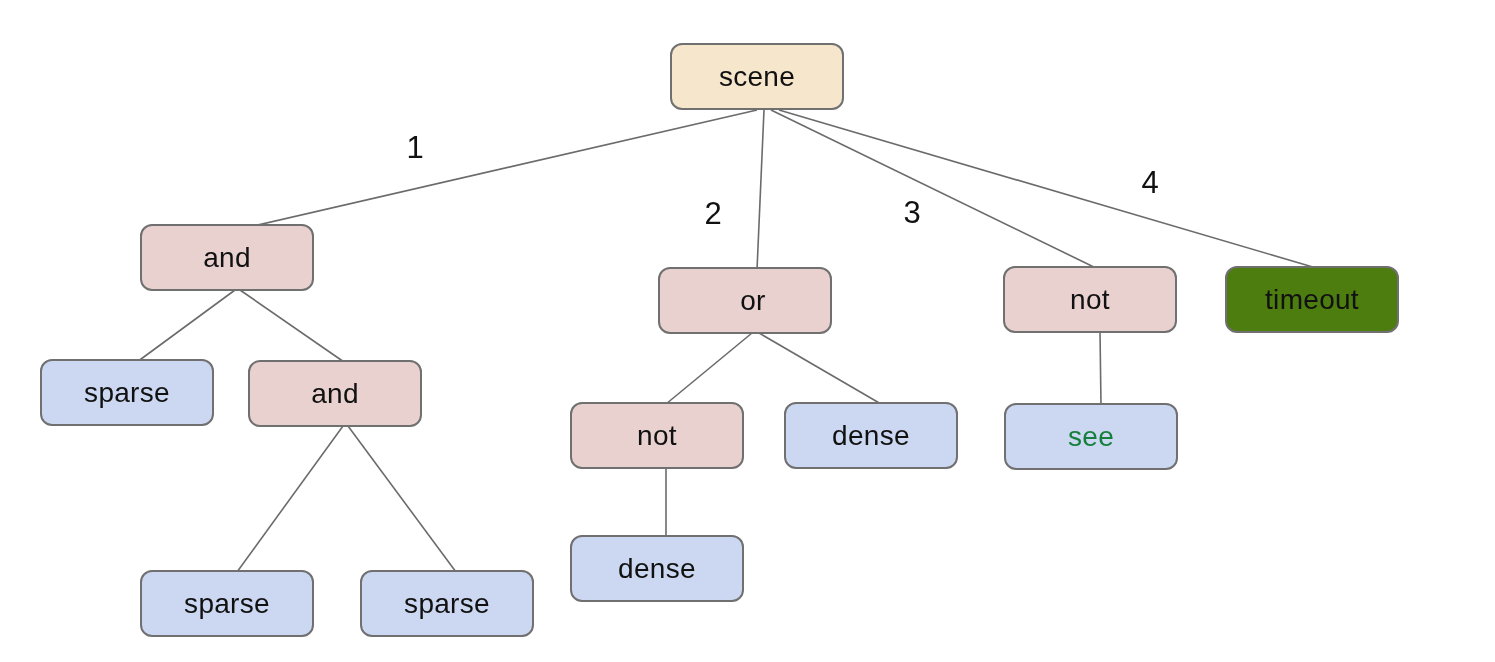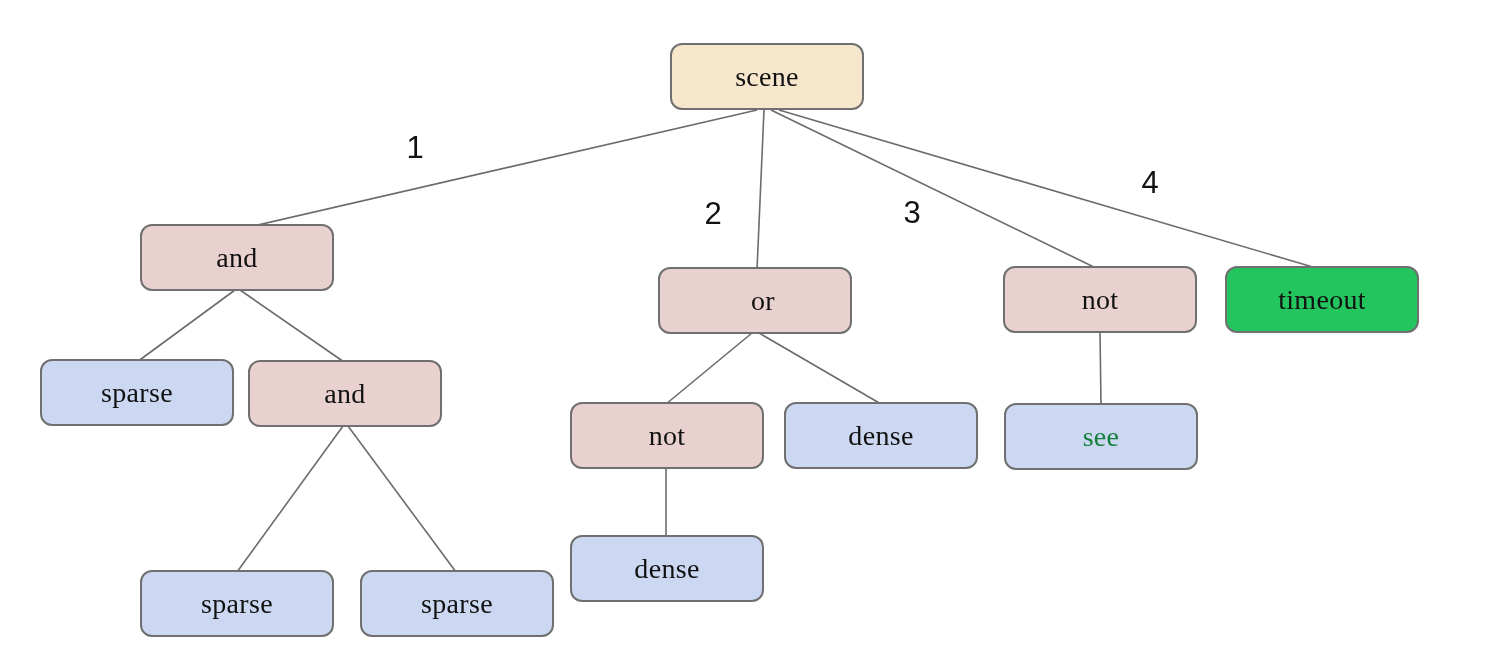--- a/index.html
+++ b/index.html
@@ -22,31 +22,30 @@
     width: 1495px;
     height: 662px;
   }
   .edges line {
     stroke: #6b6b6b;
     stroke-width: 1.6;
   }
   .node {
     position: absolute;
     box-sizing: border-box;
-    width: 194px;
+    width: 174px;
     height: 67px;
     border: 2px solid #707070;
     border-radius: 12px;
     display: flex;
     align-items: center;
     justify-content: center;
     font-size: 28px;
     color: #111111;
     letter-spacing: 0.3px;
-    font-family: Liberation Serif, serif;
   }
   .edge-label {
     position: absolute;
     transform: translate(-50%, -50%);
     font-size: 31px;
     color: #111111;
   }
 </style>
 </head>
 <body>
@@ -77,21 +76,21 @@
   </div>
 
   <div class="node" style="left: 658px; top: 267px; background-color: rgb(233, 209, 208); border-color: rgb(112, 112, 112); color: rgb(17, 17, 17); padding-left: 16px;">
     <span>or</span>
   </div>
 
   <div class="node" style="left: 1003px; top: 266px; background-color: rgb(233, 209, 208); border-color: rgb(112, 112, 112); color: rgb(17, 17, 17);">
     <span>not</span>
   </div>
 
-  <div class="node" style="left: 1225px; top: 266px; background-color: #22c55e; border-color: rgb(112, 112, 112); color: rgb(17, 17, 17);">
+  <div class="node" style="left: 1225px; top: 266px; background-color: #4d7c0f; border-color: rgb(112, 112, 112); color: rgb(17, 17, 17);">
     <span>timeout</span>
   </div>
 
   <div class="node" style="left: 40px; top: 359px; background-color: rgb(204, 216, 241); border-color: rgb(112, 112, 112); color: rgb(17, 17, 17);">
     <span>sparse</span>
   </div>
 
   <div class="node" style="left: 248px; top: 360px; background-color: rgb(233, 209, 208); border-color: rgb(112, 112, 112); color: rgb(17, 17, 17);">
     <span>and</span>
   </div>

